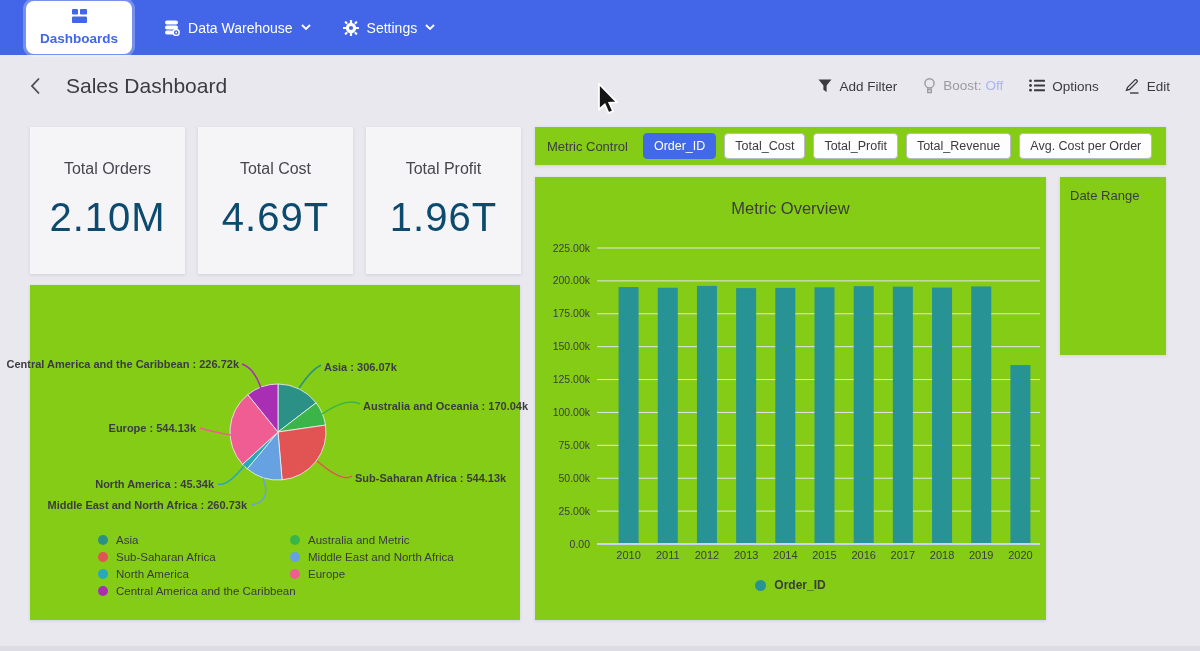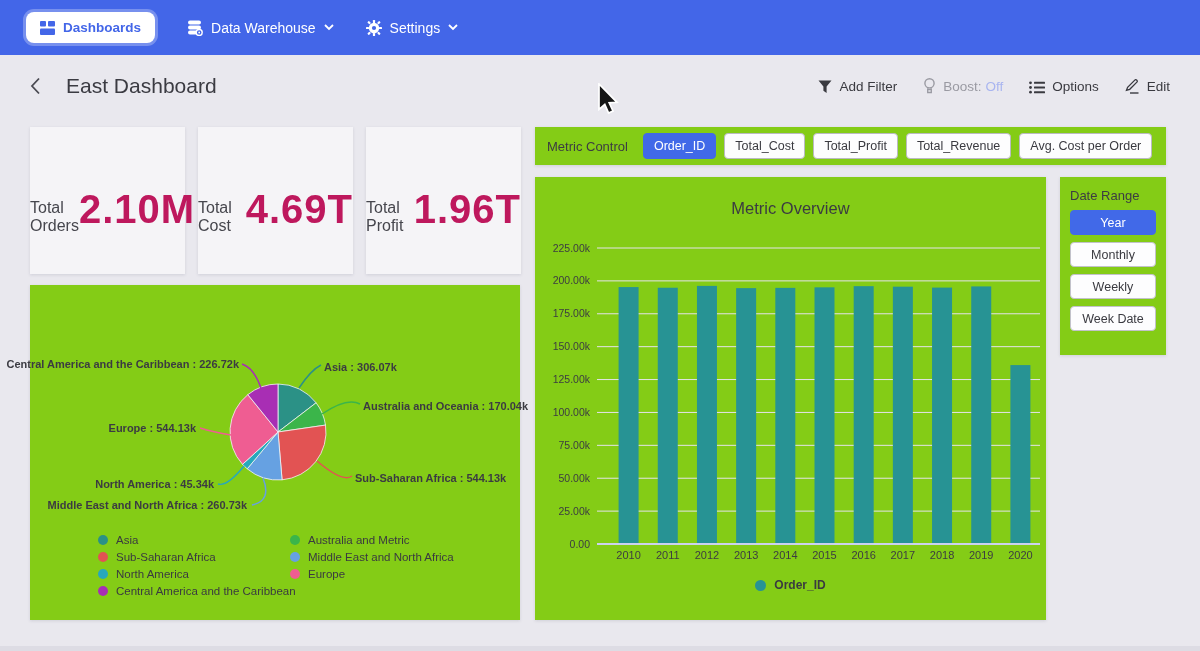--- a/index.html
+++ b/index.html
@@ -17,45 +17,45 @@
     position:absolute; top:0; left:0; width:1200px; height:55px;
     background:#4366e8; display:flex; align-items:center;
     justify-content:space-between; padding:0 26px;
   }
   .brand { display:flex; align-items:center; gap:11px; }
   .brand-text { color:#fff; font-size:11px; font-weight:bold; letter-spacing:3px; line-height:14px; }
   .nav-right { display:flex; align-items:center; gap:32px; }
   .dash-pill {
     background:#fff; color:#4366e8; font-weight:bold; font-size:13.5px;
     border-radius:8px; padding:8px 14px; display:flex; align-items:center; gap:8px;
-    box-shadow:0 0 0 3px rgba(255,255,255,0.28); cursor:pointer;
+    box-shadow:0 0 0 3px rgba(255,255,255,0.28); cursor:pointer;flex-direction:column;
   }
   .nav-item { color:#fff; font-size:14px; display:flex; align-items:center; gap:8px; cursor:pointer; }
 
   
   .header-row {
     position:absolute; top:55px; left:0; width:1200px; height:62px;
     display:flex; align-items:center; padding:0 30px;
   }
   .back-btn { width:22px; height:22px; display:flex; align-items:center; cursor:pointer; margin-right:14px; }
   .page-title { font-size:21px; color:#3b3b42; font-weight:500; }
   .header-actions { margin-left:auto; display:flex; align-items:center; gap:26px; }
-  .h-action { display:flex; align-items:flex-end; gap:7px; font-size:13.5px; font-weight:500; color:#3a3a40; cursor:pointer; }
+  .h-action { display:flex; align-items:flex-start; gap:7px; font-size:13.5px; font-weight:500; color:#3a3a40; cursor:pointer; }
   .boost-label { color:#9a9aa2; }
   .boost-state { color:#a9b5f0; }
 
   
   .card { position:absolute; background:#84cc16; box-shadow:0 1px 3px rgba(60,60,90,0.14); }
 
   
   #kpi-row { position:absolute; left:30px; top:127px; display:flex; gap:13px; }
   .kpi-card { width:155px; height:147px; background:#f5f4f7; box-shadow:0 1px 3px rgba(60,60,90,0.14);
-    display:flex; flex-direction:row; align-items:center; }
+    display:flex; flex-direction:column; align-items:center; }
   .kpi-label { margin-top:33px; font-size:16px; color:#46464d; font-weight:500; }
-  .kpi-value { margin-top:17px; font-size:40px; font-weight:bold; color:#be185d; letter-spacing:1px; }
+  .kpi-value { margin-top:17px; font-size:40px; font-weight:normal; color:#0c4a6e; letter-spacing:1px; }
 
   
   #metric-bar { left:535px; top:127px; width:631px; height:38px;
     display:flex; align-items:center; padding:0 12px; gap:8px; }
   .metric-label { font-size:13px; color:#3c3c42; margin-right:7px; }
   .pill { border-radius:4px; padding:5px 10px; font-size:12.5px; color:#3a3a40;
     background:#fdfdfe; border:1px solid #babac2; cursor:pointer; white-space:nowrap; }
   .pill.selected { background:#4169e8; border-color:#4169e8; color:#fff; }
 
   
@@ -143,21 +143,21 @@
       </div>
     </div>
   </div>
 
   <div class="header-row">
     <div class="back-btn">
       <svg width="11" height="18" viewBox="0 0 11 18">
         <polyline points="9,1.5 2,9 9,16.5" fill="none" stroke="#4a4a52" stroke-width="1.8"></polyline>
       </svg>
     </div>
-    <div class="page-title">East Dashboard</div>
+    <div class="page-title">Sales Dashboard</div>
     <div class="header-actions">
       <div class="h-action">
         <svg width="14" height="14" viewBox="0 0 14 14">
           <path d="M0.5,0.5 L13.5,0.5 L8.6,6.6 L8.6,13 L5.4,10.8 L5.4,6.6 Z" fill="#3a3a40"></path>
         </svg>
         <span>Add Filter</span>
       </div>
       <div class="h-action">
         <svg width="13" height="16" viewBox="0 0 13 16">
           <circle cx="6.5" cy="5.3" r="4.6" fill="none" stroke="#9a9aa2" stroke-width="1.4"></circle>
@@ -264,26 +264,20 @@
           <line x1="62" y1="367" x2="505" y2="367" stroke="#ccd2ee" stroke-width="2"></line>
         </svg></div>
     <div id="bar-legend">
       <span class="dot" id="bar-legend-dot" style="background: rgb(39, 147, 148);"></span>
       <span class="lbl">Order_ID</span>
     </div>
   </div>
 
   <div id="date-card" class="card">
     <div class="date-label">Date Range</div>
-    <div>
-        <button class="date-btn selected">Year</button>
-        <button class="date-btn">Monthly</button>
-        <button class="date-btn">Weekly</button>
-        <button class="date-btn">Week Date</button>
-      </div>
   </div>
 
   <div id="pie-card" class="card">
     <div id="pie-svg"><svg width="490" height="335" viewBox="0 0 490 335">
           <path d="M248,147 L248.00,99.00 A48,48 0 0 1 286.10,117.81 Z" fill="#2b9186" stroke="#f5f4f7" stroke-width="0.8"></path>
           <path d="M269,103 Q281,85 291,80" fill="none" stroke="#2b9186" stroke-width="1.5"></path>
           <path d="M248,147 L286.10,117.81 A48,48 0 0 1 295.50,140.10 Z" fill="#3bb54a" stroke="#f5f4f7" stroke-width="0.8"></path>
           <path d="M292,129 Q317,112 330,119" fill="none" stroke="#3bb54a" stroke-width="1.5"></path>
           <path d="M248,147 L295.50,140.10 A48,48 0 0 1 252.07,194.83 Z" fill="#e25353" stroke="#f5f4f7" stroke-width="0.8"></path>
           <path d="M287,176 Q313,198 322,191" fill="none" stroke="#e25353" stroke-width="1.5"></path>

